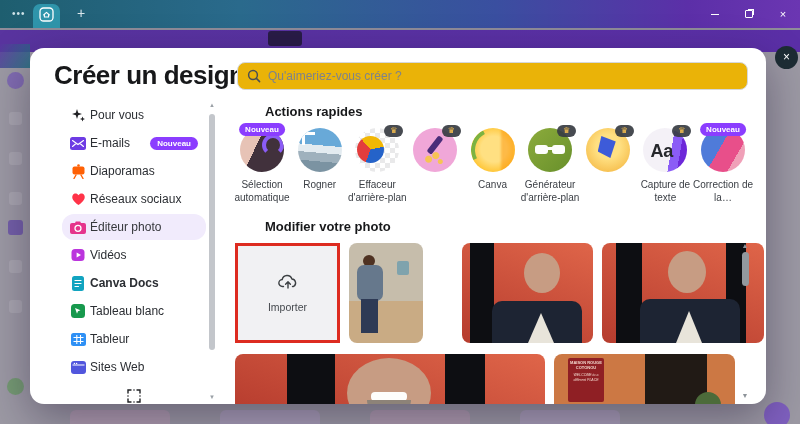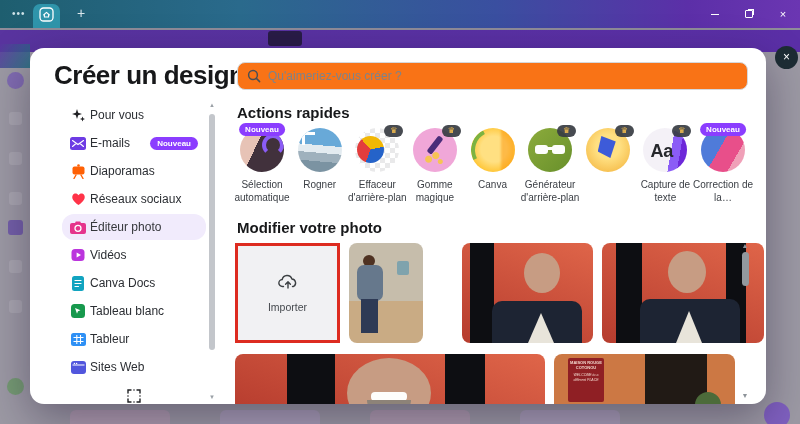--- a/index.html
+++ b/index.html
@@ -50,25 +50,25 @@
   .side-label { font-size:12px; color:#2b2e33; white-space:nowrap; }
   .side-item.selected .side-label { color:#35373b; }
   .side-badge { margin-left:auto; background:#8b3dff; color:#fff; font-size:8px; font-weight:bold;
     padding:2px 7px; border-radius:9px; white-space:nowrap; }
   .side-icon { width:16px; height:16px; flex:0 0 16px; display:flex; align-items:center; justify-content:center; }
   .sb-thumb { position:absolute; left:179px; top:66px; width:6px; height:236px; background:#c3c6cb; border-radius:3px; }
   .sb-caret { position:absolute; left:177px; width:10px; color:#9aa0a6; font-size:6px; text-align:center; cursor:pointer; }
 
   
   .search { position:absolute; left:207px; top:14px; width:511px; height:28px; border:1px solid #d5d8dc;
-    border-radius:8px; display:flex; align-items:center; padding:0 9px; gap:7px; background:#f97316; }
+    border-radius:8px; display:flex; align-items:center; padding:0 9px; gap:7px; background:#eab308; }
   .search input { border:none; outline:none; flex:1; font-size:12px; color:#33373c; font-family:"Liberation Sans",sans-serif; background:transparent; }
   .search input::placeholder { color:#7d838b; }
 
-  .h2 { position:absolute; font-size:15px; font-weight:bold; color:#17181a; }
+  .h2 { position:absolute; font-size:13px; font-weight:bold; color:#17181a;margin-left:28px; }
 
   
   .qa-row { position:absolute; left:204px; top:80px; width:517px; display:flex; justify-content:space-between; }
   .qa-item { width:56px; display:flex; flex-direction:column; align-items:center; cursor:pointer; position:relative; }
   .qa-circle { width:44px; height:44px; border-radius:50%; position:relative; overflow:hidden; flex:0 0 44px; }
   .qa-label { margin-top:6px; font-size:10px; line-height:13px; color:#3a3e44; text-align:center; width:72px; }
   .qa-new { position:absolute; top:-5px; left:50%; transform:translateX(-50%); background:#8b3dff; color:#fff;
     font-size:8px; font-weight:bold; padding:2px 6px; border-radius:8px; z-index:3; white-space:nowrap; }
   .qa-crown { position:absolute; top:-3px; right:2px; width:19px; height:12px; background:rgba(55,60,66,.92);
     border-radius:7px; color:#ffc44d; font-size:8px; line-height:12px; text-align:center; z-index:3; }
@@ -223,21 +223,21 @@
     </div>
     <div class="side-item" style="top:194px;">
       <span class="side-icon">
         <svg width="15" height="14" viewBox="0 0 15 14">
             <rect x="0.5" y="1" width="13" height="12" rx="3.5" fill="#bb35dd"></rect>
             <path d="M5.6 4.5 10 7 5.6 9.5Z" fill="#fff"></path>
           </svg>
       </span>
       <span class="side-label">Vidéos</span>
     </div>
-    <div class="side-item" style="top:222px;">
+    <div class="side-item" style="top:222px;font-weight:bold;">
       <span class="side-icon">
         <svg width="12" height="15" viewBox="0 0 12 15">
             <rect width="12" height="15" rx="2.5" fill="#12a4c0"></rect>
             <path d="M3 4.5 H9 M3 7.5 H9 M3 10.5 H6.5" stroke="#fff" stroke-width="1.2" stroke-linecap="round"></path>
           </svg>
       </span>
       <span class="side-label">Canva Docs</span>
     </div>
     <div class="side-item" style="top:250px;">
       <span class="side-icon">
@@ -304,21 +304,20 @@
         <div class="qa-label">Rogner</div>
       </div>
       <div class="qa-item">
         <span class="qa-crown">♛</span>
         <div class="qa-circle a3"></div>
         <div class="qa-label">Effaceur d'arrière-plan</div>
       </div>
       <div class="qa-item">
         <span class="qa-crown">♛</span>
         <div class="qa-circle a4"></div>
-        <div class="qa-label">Gomme magique</div>
       </div>
       <div class="qa-item">
         <div class="qa-circle a5"></div>
         <div class="qa-label">Canva</div>
       </div>
       <div class="qa-item">
         <span class="qa-crown">♛</span>
         <div class="qa-circle a6"></div>
         <div class="qa-label">Générateur d'arrière-plan</div>
       </div>

